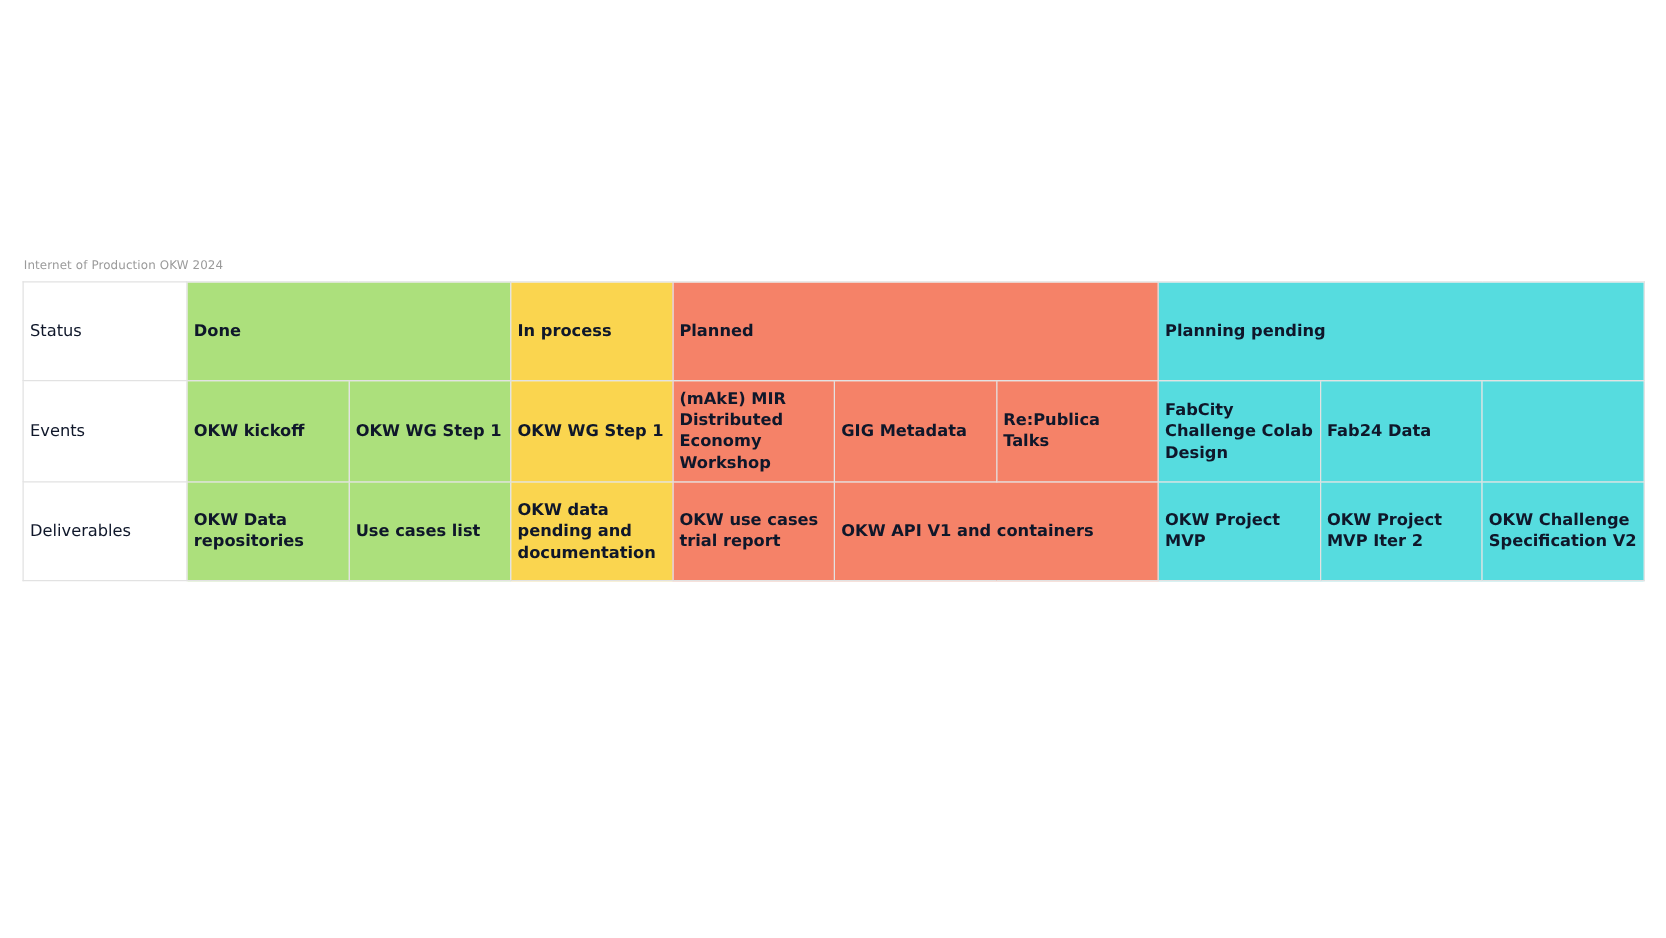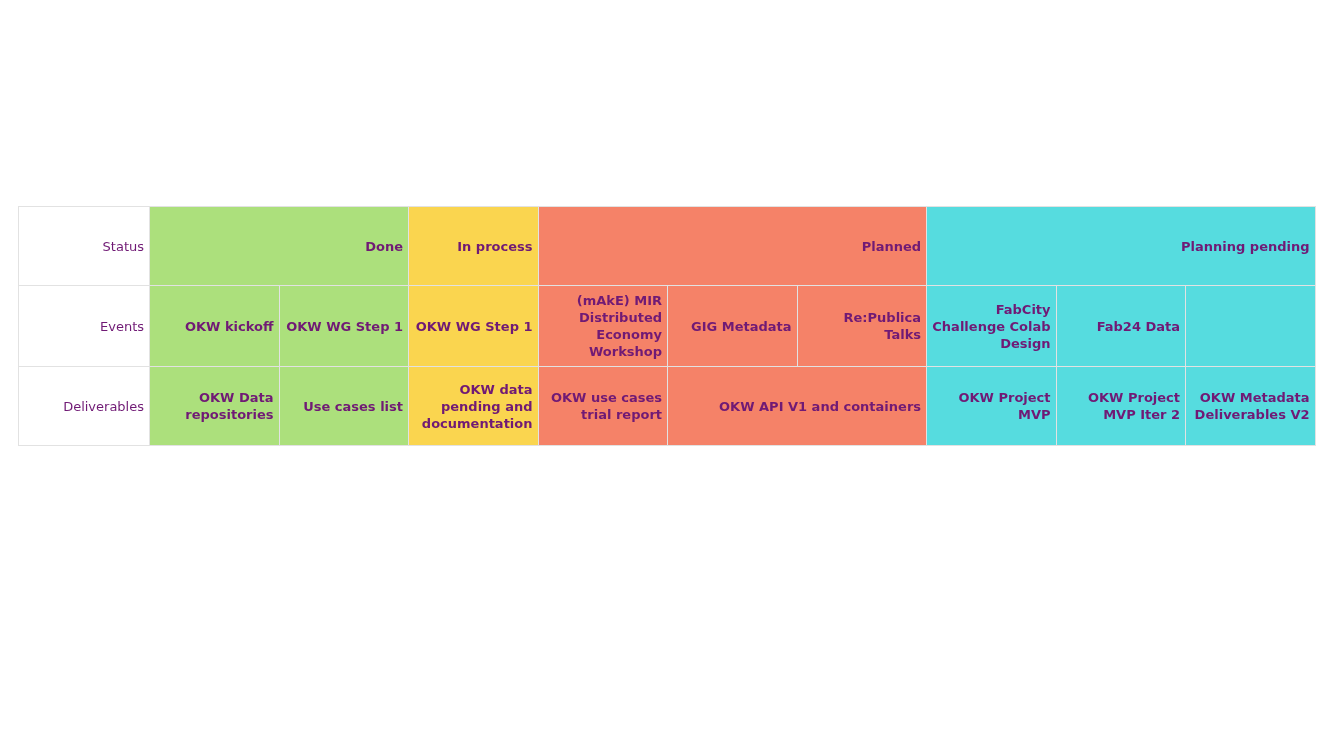--- a/index.html
+++ b/index.html
@@ -35,25 +35,25 @@
 
   table#roadmap {
     border-collapse: collapse;
     table-layout: fixed;
     width: 1297px;
     background: #ffffff;
   }
 
   table#roadmap td {
     border: 1px solid #e2e2e2;
-    text-align: right;
+    text-align: left;
     vertical-align: middle;
     font-size: 13px;
     line-height: 17px;
-    color: #701a75;
+    color: #0f172a;
     padding: 2px 5px;
     word-wrap: break-word;
   }
 
   
   col.c-label { width: 131px; }
   col.c-month { width: 129.5px; }
 
   tr.row-status td { height: 74px; }
   tr.row-events td { height: 76px; }
@@ -90,20 +90,21 @@
   tr.row-status td.s-planned,
   tr.row-status td.s-pending {
     border-color: rgba(255,255,255,0.5);
   }
 </style>
 </head>
 <body>
 
 <div id="roadmap-wrap">
 
+  <div id="chart-caption">Internet of Production OKW 2024</div>
 
   <table id="roadmap">
     <colgroup>
       <col class="c-label">
       <col class="c-month">
         <col class="c-month">
         <col class="c-month">
       <col class="c-month">
         <col class="c-month">
         <col class="c-month">
@@ -135,19 +136,19 @@
 
       <tr class="row-deliverables">
         <td class="label-cell">Deliverables</td>
         <td class="s-done">OKW Data repositories</td>
         <td class="s-done">Use cases list</td>
         <td class="s-process">OKW data pending and documentation</td>
         <td class="s-planned">OKW use cases trial report</td>
         <td class="s-planned" colspan="2">OKW API V1 and containers</td>
         <td class="s-pending">OKW Project MVP</td>
         <td class="s-pending">OKW Project MVP Iter 2</td>
-        <td class="s-pending">OKW Metadata Deliverables V2</td>
+        <td class="s-pending">OKW Challenge Specification V2</td>
       </tr>
 
     </tbody>
   </table>
 
 </div>
 
 </body></html>

